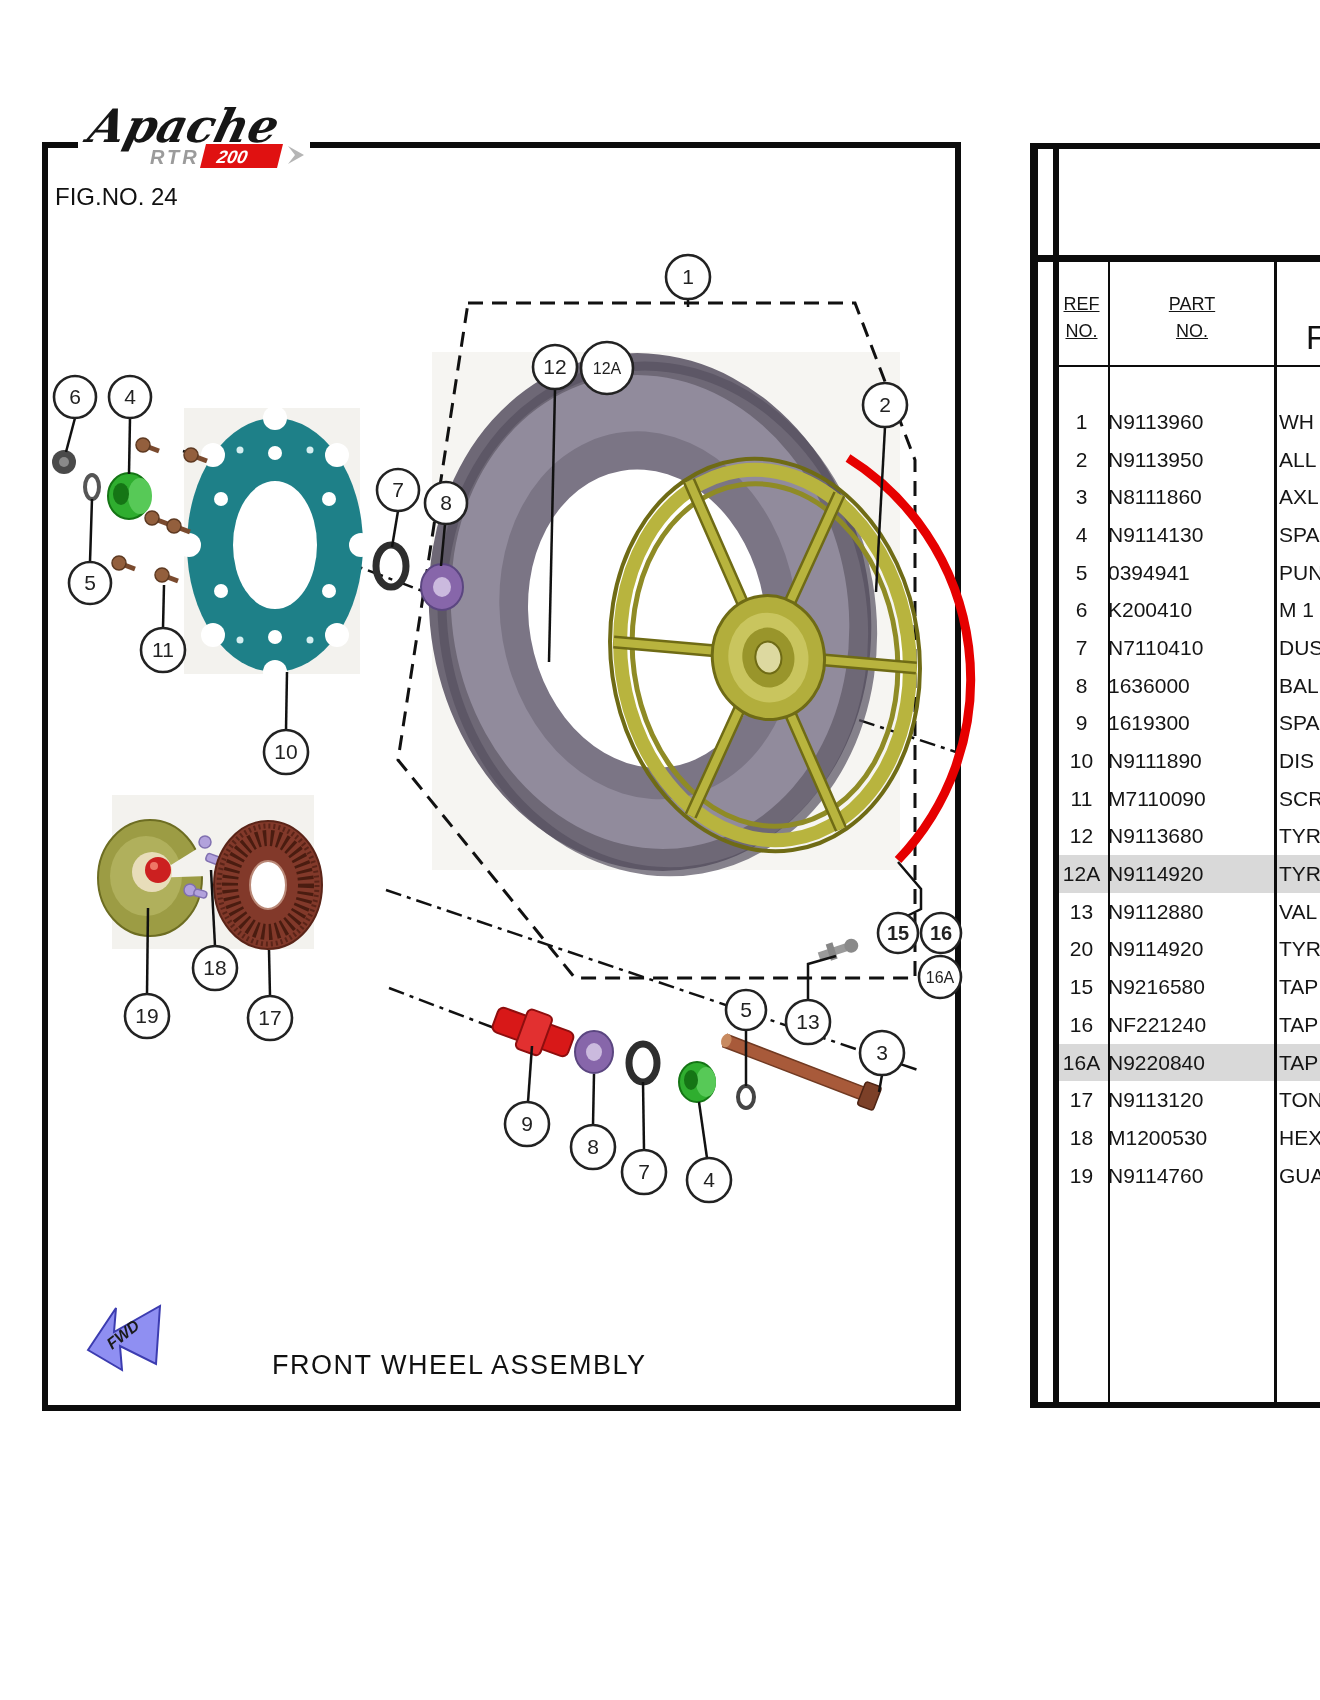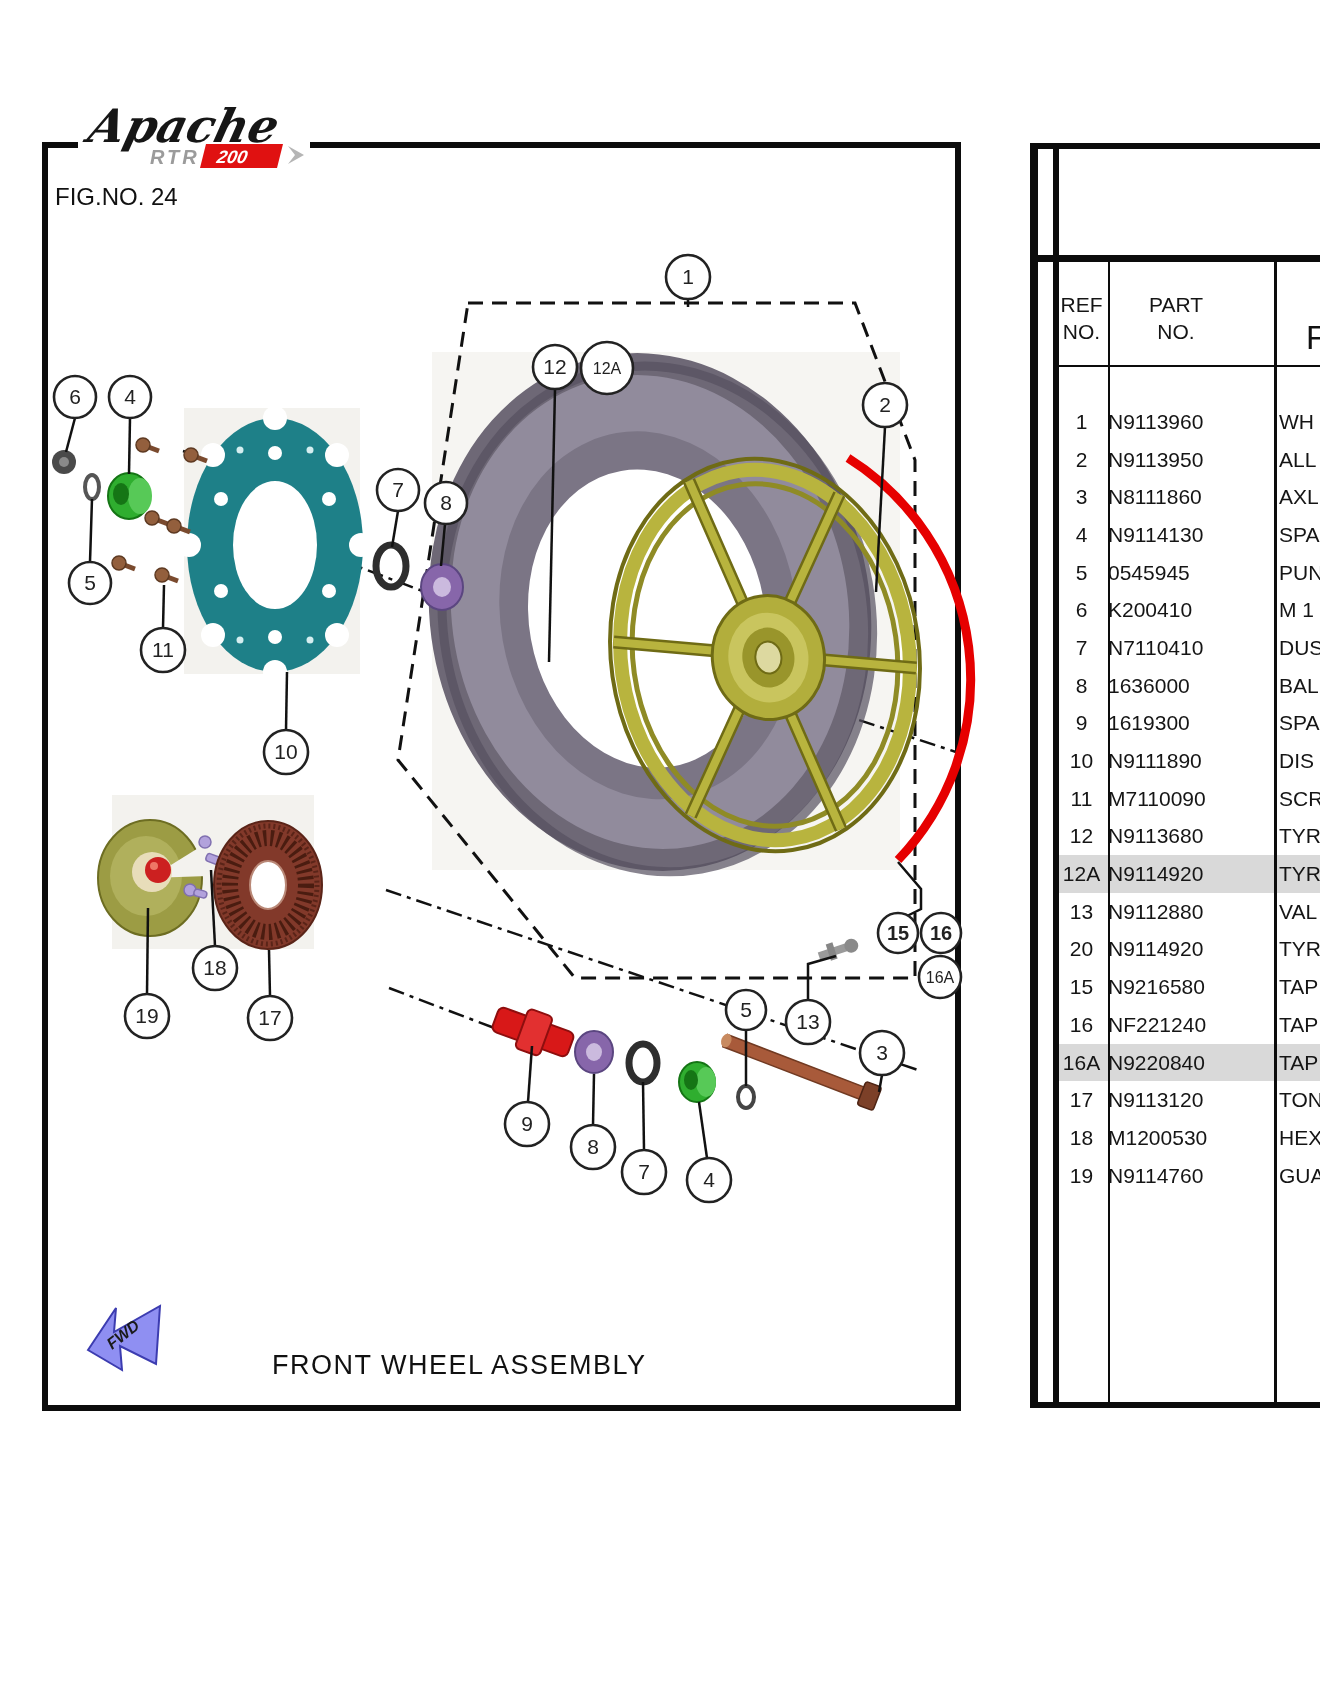--- a/index.html
+++ b/index.html
@@ -23,21 +23,21 @@
   .logo-rtr{font-style:italic;font-weight:bold;font-size:20px;fill:#9b9b9b;letter-spacing:3px;}
   .logo-200{font-style:italic;font-weight:bold;font-size:18px;fill:#fff;}
   .figno{font-size:24px;fill:#111;}
   .dtitle{font-size:27px;letter-spacing:1.5px;fill:#111;}
   .fwd-t{font-style:italic;font-weight:bold;font-size:16px;fill:#1a1a1a;}
 
   
   .ptable{position:absolute;left:1030px;top:143px;width:290px;height:1265px;background:#fff;}
   .vl,.hl-line{position:absolute;background:#0c0c0c;z-index:5;}
   .ptitle{position:absolute;left:276px;top:176px;font-size:33px;color:#111;white-space:nowrap;z-index:2;}
-  .phead{position:absolute;text-align:center;font-size:21px;line-height:27px;top:148px;z-index:2;}
+  .phead{position:absolute;text-align:center;font-size:18px;line-height:27px;top:148px;z-index:2;text-decoration:underline;}
   .rows{position:absolute;left:0;top:222px;width:290px;padding-top:38px;z-index:1;}
   .trow{height:37.7px;display:flex;align-items:center;margin-left:25px;font-size:21px;}
   .trow.hl{background:#d9d9d9;}
   .c-ref{width:53px;text-align:center;flex:none;}
   .c-part{width:166px;flex:none;}
   .c-desc{width:46px;flex:none;overflow:hidden;white-space:nowrap;padding-left:5px;}
 </style>
 </head>
 <body>
 
@@ -334,21 +334,21 @@
   <div class="hl-line" style="left:0;top:112px;width:290px;height:7px;"></div>
   <div class="hl-line" style="left:23px;top:222px;width:267px;height:2px;"></div>
   <div class="hl-line" style="left:0;top:1259px;width:290px;height:6px;"></div>
 
   <div class="ptitle">F</div>
 
   <div class="phead" style="left:25px;width:53px;">
     <div>REF</div>
     <div>NO.</div>
   </div>
-  <div class="phead" style="left:64px;width:164px;">
+  <div class="phead" style="left:80px;width:164px;">
     <div>PART</div>
     <div>NO.</div>
   </div>
 
   <div class="rows">
     <div class="trow">
           <span class="c-ref">1</span>
           <span class="c-part">N9113960</span>
           <span class="c-desc">WH</span>
         </div>
@@ -362,21 +362,21 @@
           <span class="c-part">N8111860</span>
           <span class="c-desc">AXL</span>
         </div>
     <div class="trow">
           <span class="c-ref">4</span>
           <span class="c-part">N9114130</span>
           <span class="c-desc">SPA</span>
         </div>
     <div class="trow">
           <span class="c-ref">5</span>
-          <span class="c-part">0545945</span>
+          <span class="c-part">0394941</span>
           <span class="c-desc">PUN</span>
         </div>
     <div class="trow">
           <span class="c-ref">6</span>
           <span class="c-part">K200410</span>
           <span class="c-desc">M 1</span>
         </div>
     <div class="trow">
           <span class="c-ref">7</span>
           <span class="c-part">N7110410</span>

